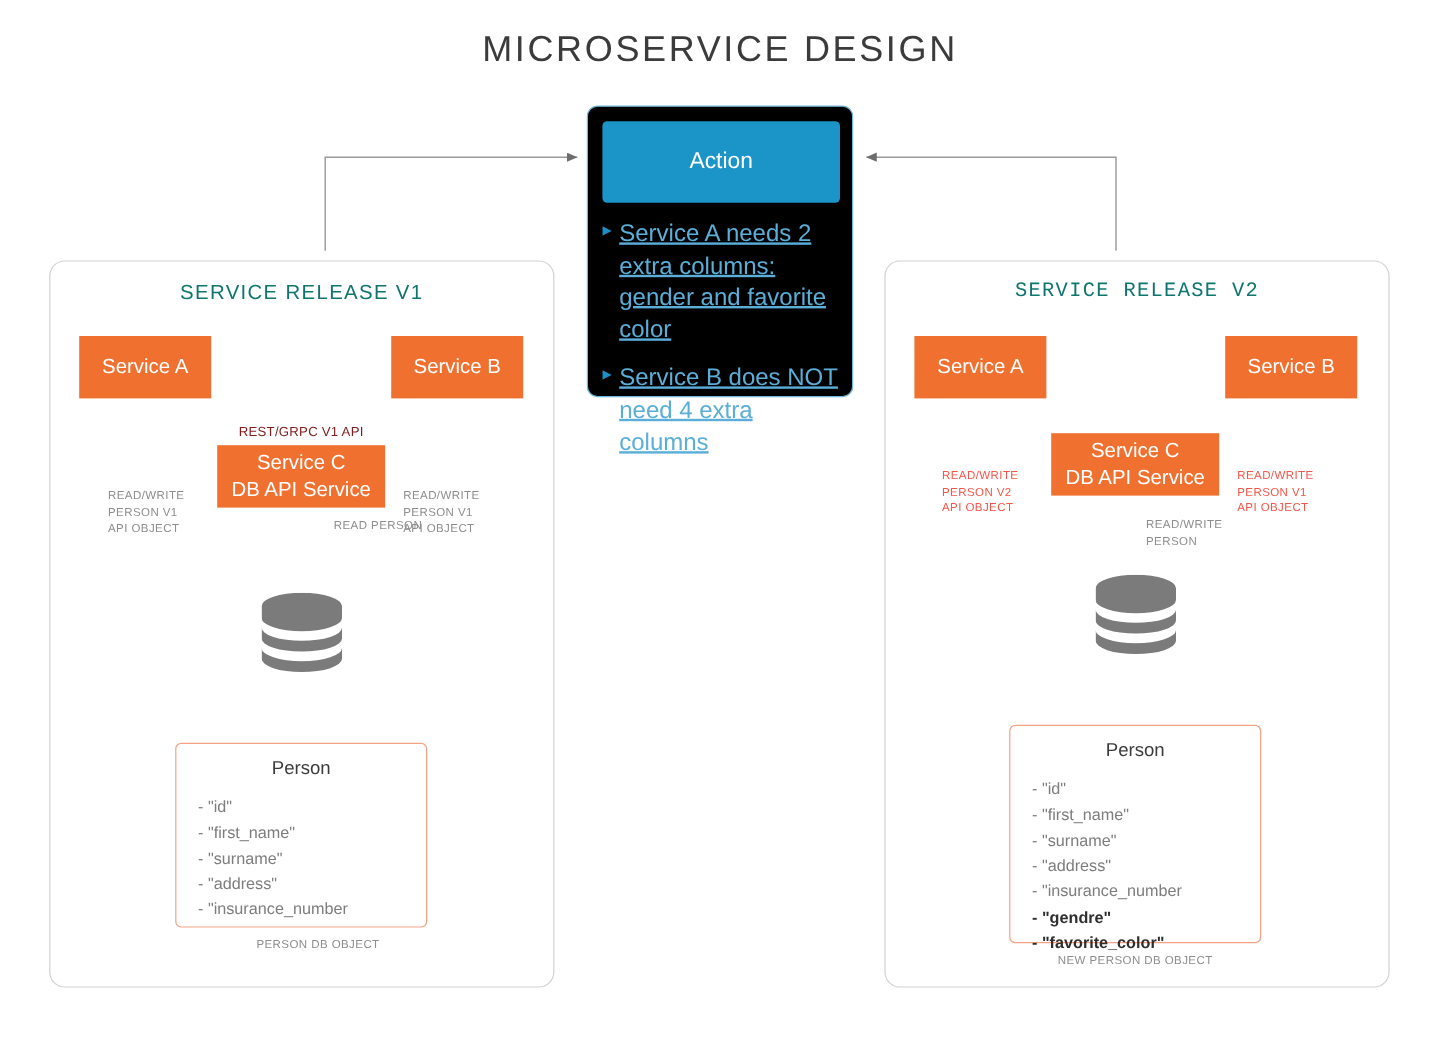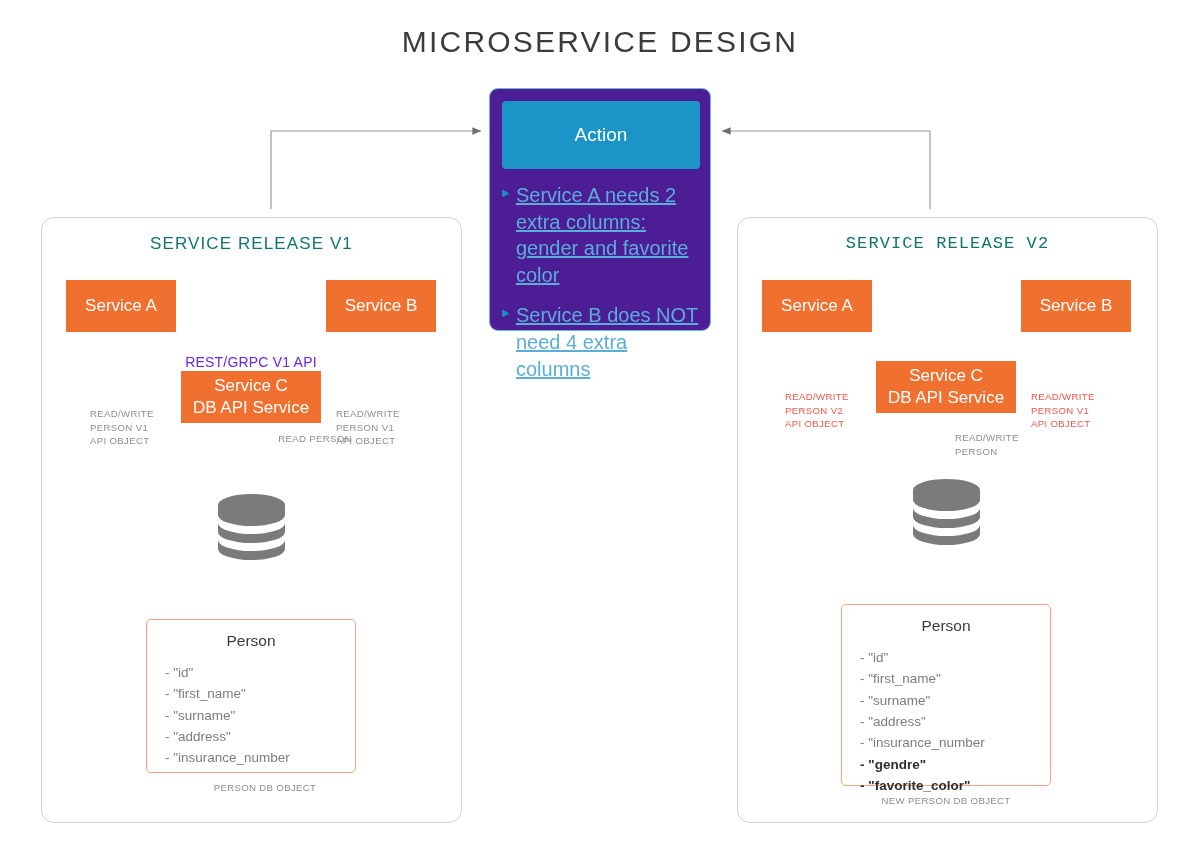--- a/index.html
+++ b/index.html
@@ -68,21 +68,21 @@
   }
   .svc-c { font-size: 17px; }
 
   
   #action-card {
     position: absolute;
     left: 489px; top: 88px;
     width: 222px; height: 243px;
     border: 1px solid #6cb8dc;
     border-radius: 9px;
-    background: #4c1d95;
+    background: #000000;
     box-sizing: border-box;
   }
   #action-header {
     position: absolute;
     left: 12px; top: 12px;
     width: 198px; height: 68px;
     background: #1b94c8;
     border-radius: 4px;
     color: #ffffff;
     display: flex;
@@ -119,21 +119,21 @@
   
   .cap {
     position: absolute;
     font-size: 9.6px;
     letter-spacing: 0.35px;
     line-height: 1.42;
     color: #8d8d8d;
     white-space: pre-line;
   }
   .cap.red   { color: #f4554a; }
-  .cap.orange{ color: #6d28d9; font-size: 14px; letter-spacing: 0.2px; }
+  .cap.orange{ color: #7f1d1d; font-size: 11px; letter-spacing: 0.2px; }
   .cap.center{ text-align: center; }
 
   
   .person-box {
     position: absolute;
     border: 1px solid #f4a283;
     border-radius: 5px;
     background: #ffffff;
     box-sizing: border-box;
   }

